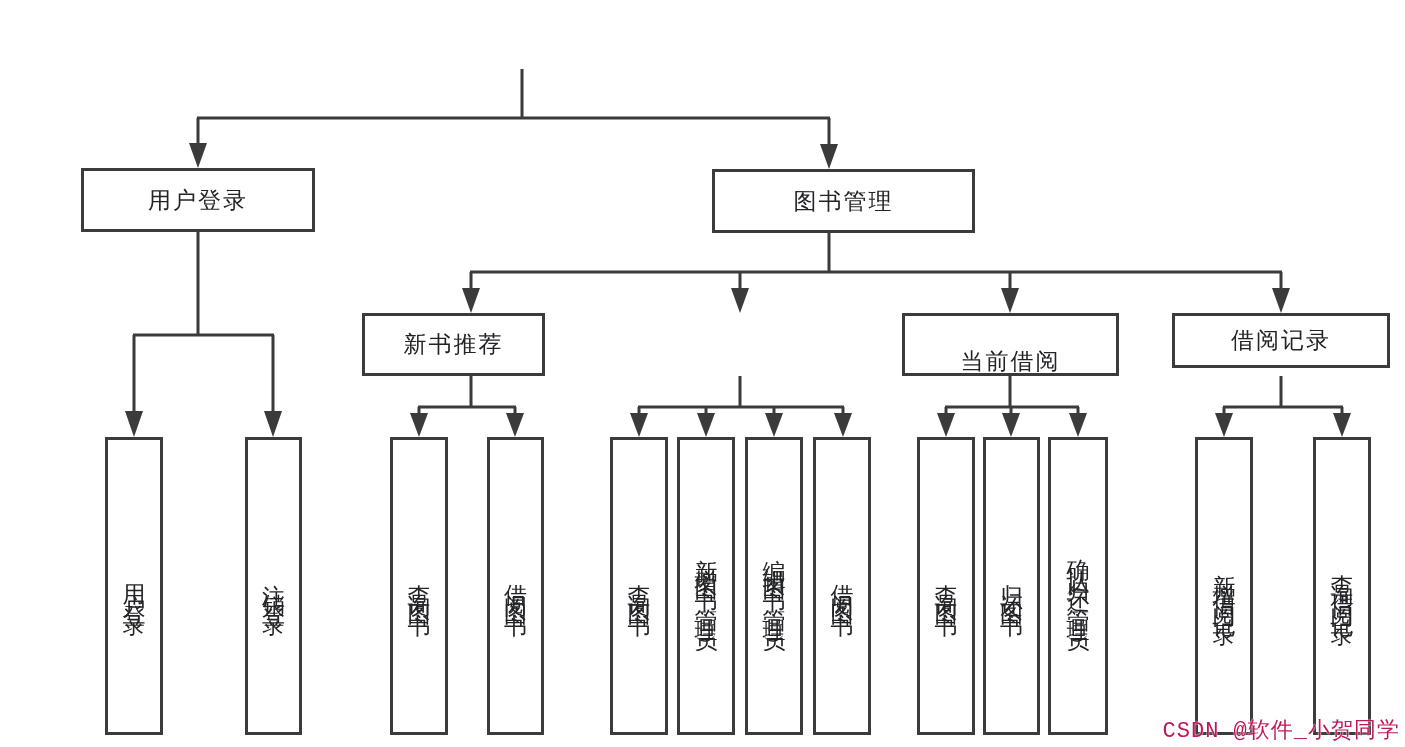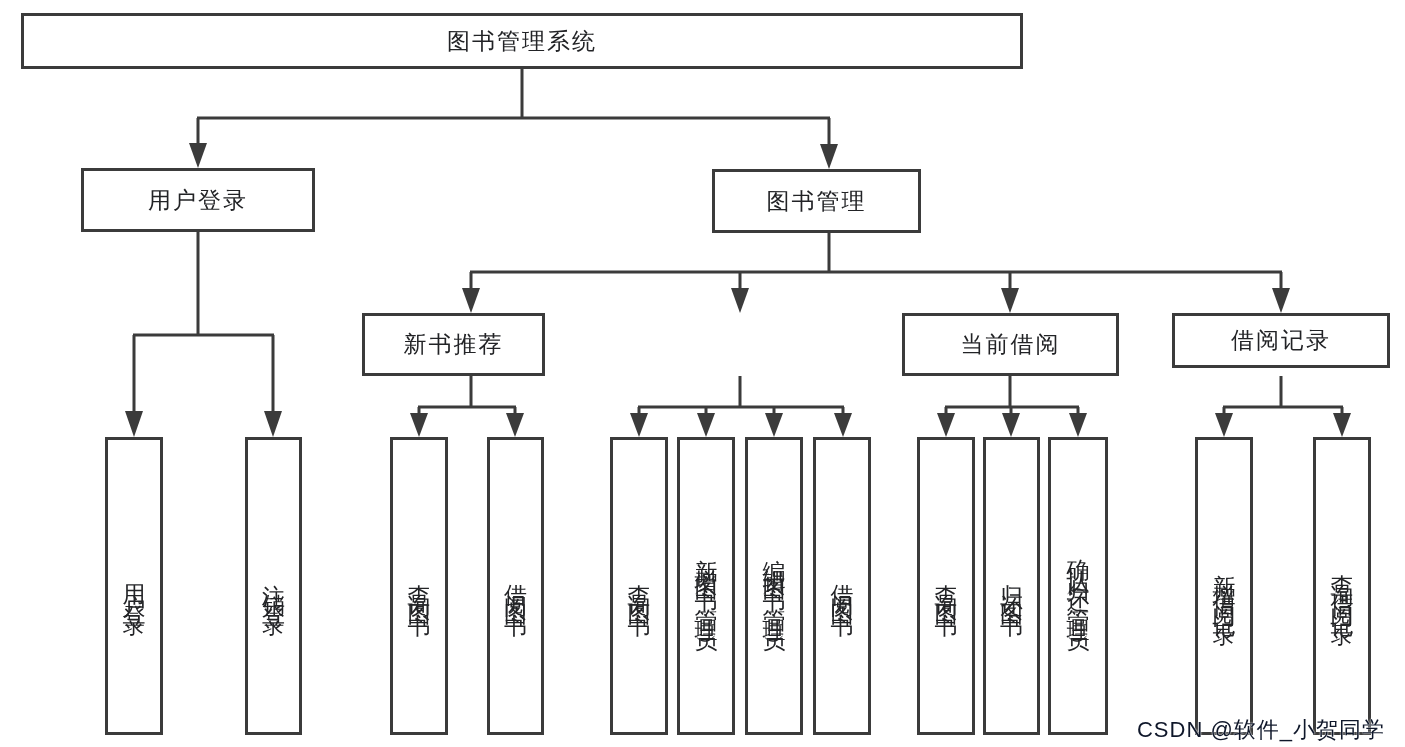--- a/index.html
+++ b/index.html
@@ -35,28 +35,29 @@
   }
   .node.v .lbl {
     writing-mode: vertical-rl;
     text-orientation: mixed;
     letter-spacing: 10px;
     font-size: 23px;
     line-height: 1;
   }
   .watermark {
     position: absolute;
-    right: 20px;
+    right: 5px;
     bottom: 2px;
     font-size: 22px;
-    color: #0f172a;
+    color: #be185d;
     letter-spacing: 1px;
     white-space: nowrap;
     text-shadow: 0 0 2px #ffffff, 0 0 1px #ffffff;
     z-index: 5;
+    font-family: Liberation Mono, monospace;
   }
 </style>
 </head>
 <body>
 
 <div class="stage">
 
   <svg class="wires" viewBox="0 0 1405 747" xmlns="http://www.w3.org/2000/svg">
     <g stroke="#3b3b3b" stroke-width="3" fill="none">
 
@@ -97,35 +98,32 @@
 
       <polygon points="937,413 955,413 946,437"></polygon>
       <polygon points="1002,413 1020,413 1011,437"></polygon>
       <polygon points="1069,413 1087,413 1078,437"></polygon>
 
       <polygon points="1215,413 1233,413 1224,437"></polygon>
       <polygon points="1333,413 1351,413 1342,437"></polygon>
     </g>
   </svg>
 
-  <div class="node h" style="left:21px; top:13px; width:1002px; height:56px;">
-    <span class="lbl">图书管理系统</span>
-  </div>
 
   <div class="node h" style="left:81px; top:168px; width:234px; height:64px;">
     <span class="lbl">用户登录</span>
   </div>
-  <div class="node h" style="left:712px; top:169px; width:209px; height:64px;justify-content:center;">
+  <div class="node h" style="left:712px; top:169px; width:263px; height:64px;justify-content:center;">
     <span class="lbl">图书管理</span>
   </div>
 
   <div class="node h" style="left:362px; top:313px; width:183px; height:63px;">
     <span class="lbl">新书推荐</span>
   </div>
-  <div class="node h" style="left:902px; top:313px; width:217px; height:63px;">
+  <div class="node h" style="left:902px; top:313px; width:217px; height:63px;align-items:flex-end;">
     <span class="lbl">当前借阅</span>
   </div>
   <div class="node h" style="left:1172px; top:313px; width:218px; height:55px;">
     <span class="lbl">借阅记录</span>
   </div>
 
   <div class="node v" style="left:105px; top:437px; width:58px; height:298px;">
     <span class="lbl">用户登录</span>
   </div>
   <div class="node v" style="left:245px; top:437px; width:57px; height:298px;">

